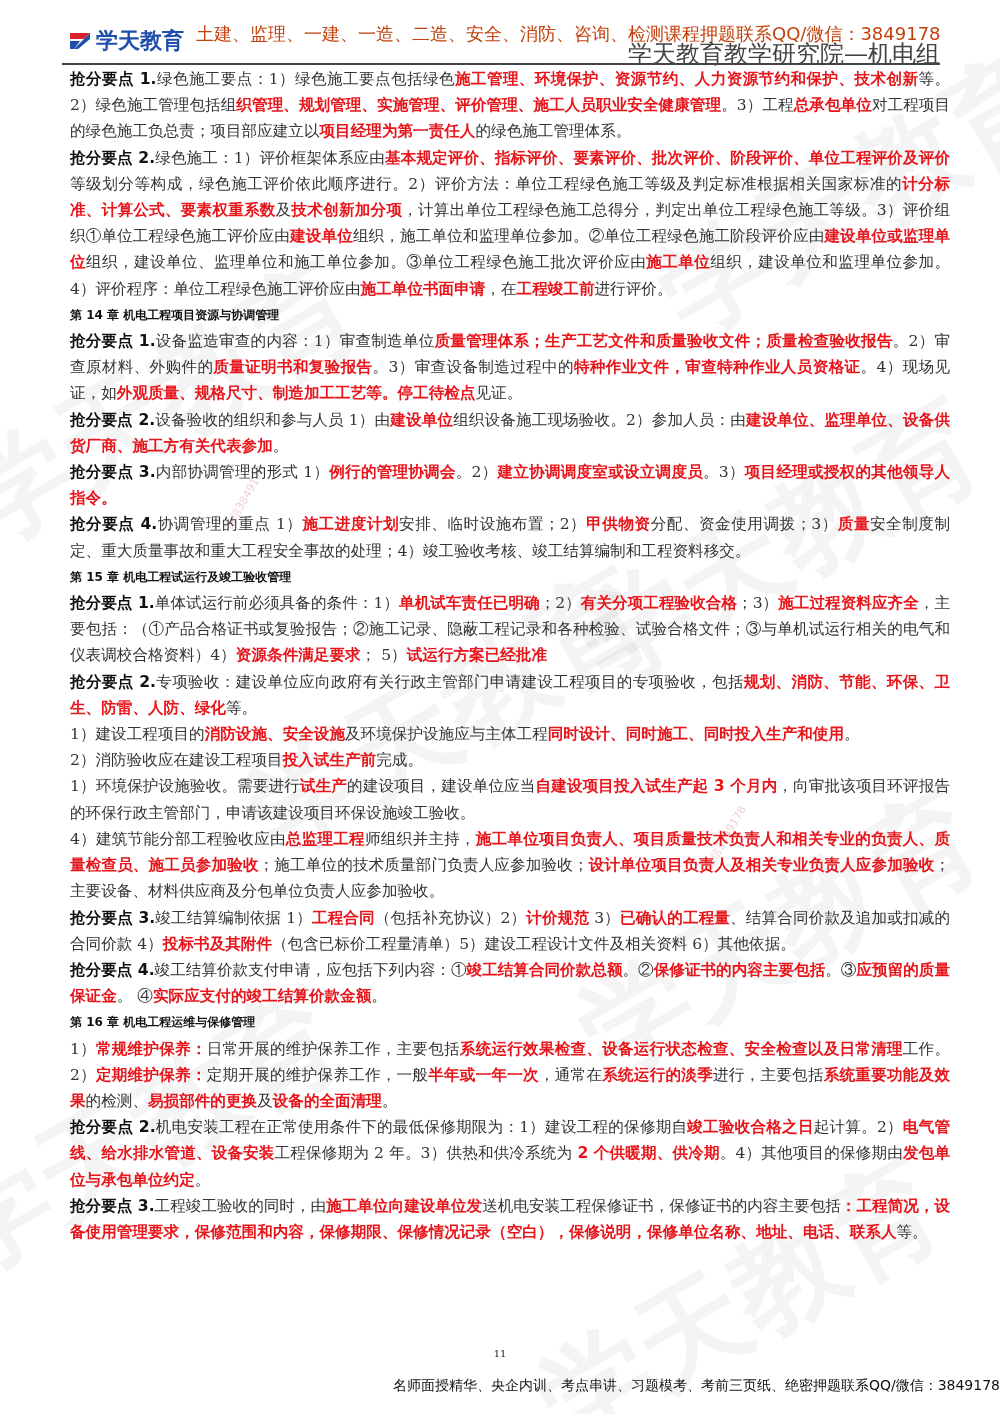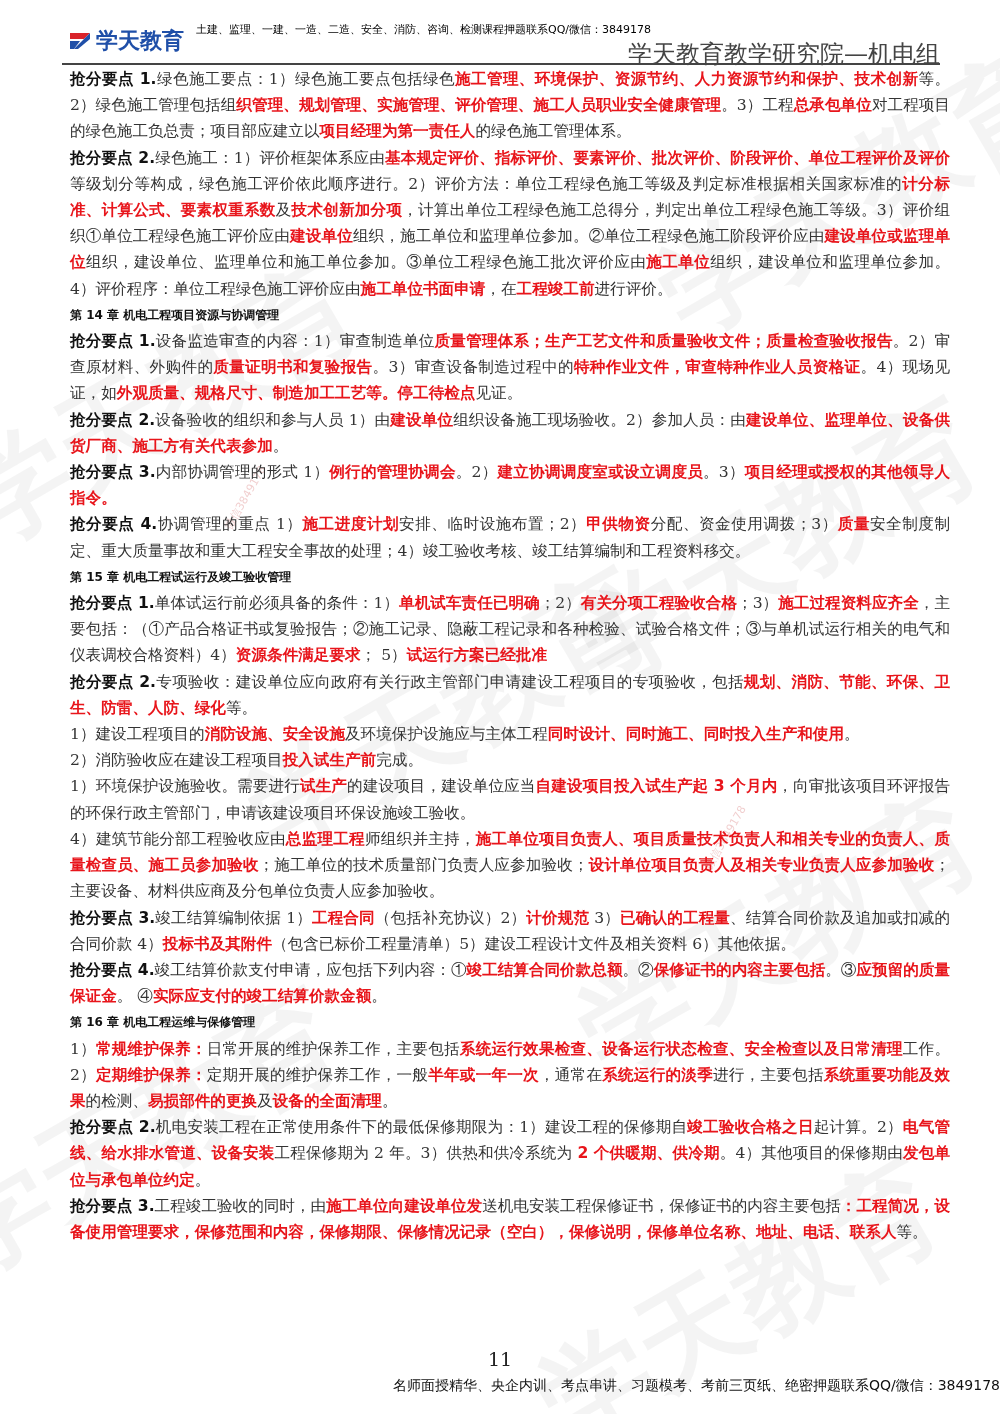--- a/index.html
+++ b/index.html
@@ -21,39 +21,39 @@
   }
   .header { position: absolute; left: 68px; top: 22px; width: 872px; height: 42px; z-index: 2; }
   .logo { position: absolute; left: 0; top: 4px; display: flex; align-items: center; }
   .logo-mark { width: 24px; height: 20px; margin-right: 4px; }
   .logo-text {
     font-family: "DejaVu Sans", sans-serif; font-weight: bold; color: #1f4fa8;
     font-size: 22px; letter-spacing: 0px;
   }
   .header-top {
     position: absolute; left: 128px; top: 0px; font-family: "DejaVu Sans", sans-serif;
-    font-size: 11px; color: #000000; white-space: nowrap;
+    font-size: 18px; color: #c2410c; white-space: nowrap;
   }
   .header-right {
     position: absolute; right: 0; top: 16px; font-family: "DejaVu Serif", serif;
     font-size: 24px; color: #444; white-space: nowrap;
   }
   .header-rule { position: absolute; left: 62px; top: 63px; width: 878px; height: 2px; background: #444; z-index: 2; }
   .content {
     position: absolute; left: 70px; top: 66px; width: 880px; z-index: 2;
     font-size: 15.6px; line-height: 26.2px; text-align: justify;
   }
   .para { margin: 0; }
   .para.chapter { font-weight: bold; color: #111; font-family: "DejaVu Sans", sans-serif; font-size: 12px; }
   .seg-b { font-weight: bold; color: #111; font-family: "DejaVu Sans", sans-serif; }
   .seg-r { font-weight: bold; color: #e8151b; font-family: "DejaVu Sans", sans-serif; }
   .seg-n { color: #333333; }
   .page-number {
     position: absolute; left: 0; width: 1000px; top: 1348px; text-align: center;
-    font-size: 19px; color: #222; z-index: 2;
+    font-size: 10px; color: #222; z-index: 2;
   }
   .footer {
     position: absolute; left: 0; width: 1000px; top: 1377px; text-align: right;
     font-family: "DejaVu Sans", sans-serif; font-size: 14px; color: #111; z-index: 2;
   }
 </style>
 </head>
 <body>
 
 <div class="watermarks">

